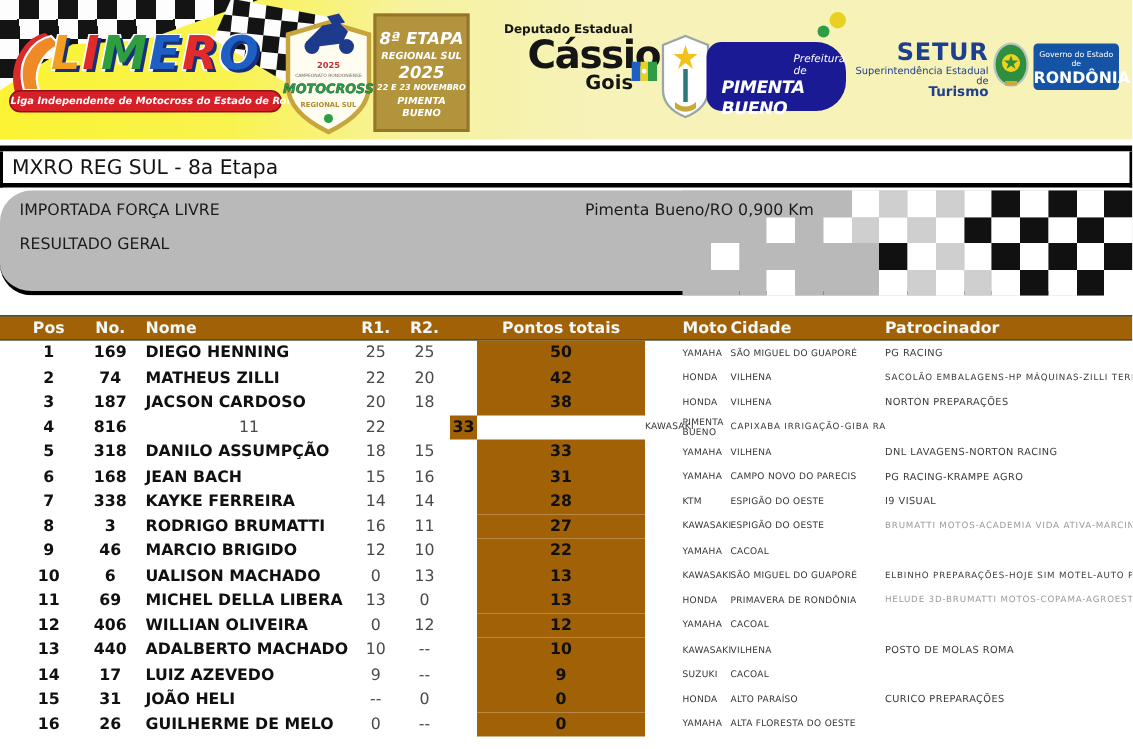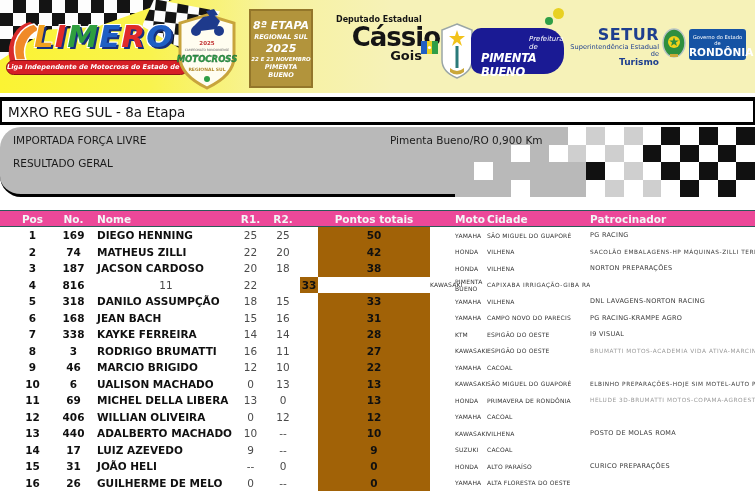--- a/index.html
+++ b/index.html
@@ -16,21 +16,21 @@
   .checker-corner2 { position:absolute; left:142px; top:2px; width:76px; height:54px;
     background:repeating-conic-gradient(#141414 0% 25%, #fdfdfd 0% 50%); background-size:22px 22px;
     clip-path:polygon(12% 0, 100% 10%, 74% 100%, 0 52%); transform:rotate(6deg); }
   .glove { position:absolute; left:6px; top:16px; }
   .limero-word { position:absolute; left:34px; top:18px; font-style:italic; font-weight:bold;
     font-size:31px; letter-spacing:1px; white-space:nowrap; }
   .limero-letter { text-shadow:2px 2px 0 #16307e, -1px -1px 0 #fff, 1px -1px 0 #fff, -1px 1px 0 #fff; }
   .limero-tagline { position:absolute; left:6px; top:60px; width:182px; height:15px;
     background:#d61f26; border:1px solid #8d1216; border-radius:8px; color:#fff;
     font-size:6.6px; font-weight:bold; font-style:italic; text-align:center; line-height:13px; white-space:nowrap; }
-  .badge { position:absolute; left:176px; top:5px; }
+  .badge { position:absolute; left:188px; top:5px; }
   .etapa-box { position:absolute; left:249px; top:9px; width:64px; height:79px; background:#b2943c;
     border:2px solid #93762a; color:#fff; text-align:center; font-style:italic; font-weight:bold;
     display:flex; flex-direction:column; justify-content:center; gap:1px; }
   .etapa-box .l1 { font-size:11px; } .etapa-box .l2 { font-size:6.5px; }
   .etapa-box .l3 { font-size:11px; } .etapa-box .l4 { font-size:5.4px; }
   .etapa-box .l5 { font-size:6.5px; }
   .cassio { position:absolute; left:322px; top:15px; width:118px; height:64px; color:#151515; }
   .cassio .pre { font-size:8px; font-weight:bold; margin-left:14px; }
   .cassio .name { font-size:26px; font-weight:bold; letter-spacing:-1px; line-height:26px;text-align:right; }
   .cassio .last { font-size:13px; font-weight:bold; text-align:right; margin-right:18px; line-height:12px; }
@@ -58,21 +58,21 @@
     border-bottom:3px solid #000;border-radius:21px; }
   .info-cat { position:absolute; left:13px; top:7px; font-size:10.5px; color:#1b1b1b; }
   .info-res { position:absolute; left:13px; top:30px; font-size:10.5px; color:#1b1b1b; }
   .info-loc { position:absolute; left:390px; top:7px; font-size:10.5px; color:#1b1b1b; }
   .checker-grid { position:absolute; right:0; top:0; width:300px; height:70px; display:grid;
     grid-template-columns:repeat(16,1fr); grid-auto-rows:1fr; }
 
   
   .tgrid { display:grid; grid-template-columns:35px 47px 138px 31px 34px 18px 112px 25px 32px 103px 165px;
     padding-left:15px; align-items:stretch; }
-  .thead { position:absolute; left:0; top:210px; width:755px; height:17px; background:#ec4899;
+  .thead { position:absolute; left:0; top:210px; width:755px; height:17px; background:#a16207;
     border-top:1px solid #2b5a5a; border-bottom:1px solid #2b5a5a; color:#f2f7f7;
     font-size:10.5px; font-weight:bold; }
   .thead > div, .trow > div { display:flex; align-items:center; }
   .tbody { position:absolute; left:0; top:227px; width:755px; }
   .trow { height:16.5px; font-size:10.5px; }
   .cell-c { justify-content:center; }
   .cell-l { justify-content:flex-start; }
   .b { font-weight:bold; color:#101010; }
   .dim { color:#4a4a4a; }
   .pts { background:#a16207; justify-content:center; font-weight:bold; color:#101010; }

